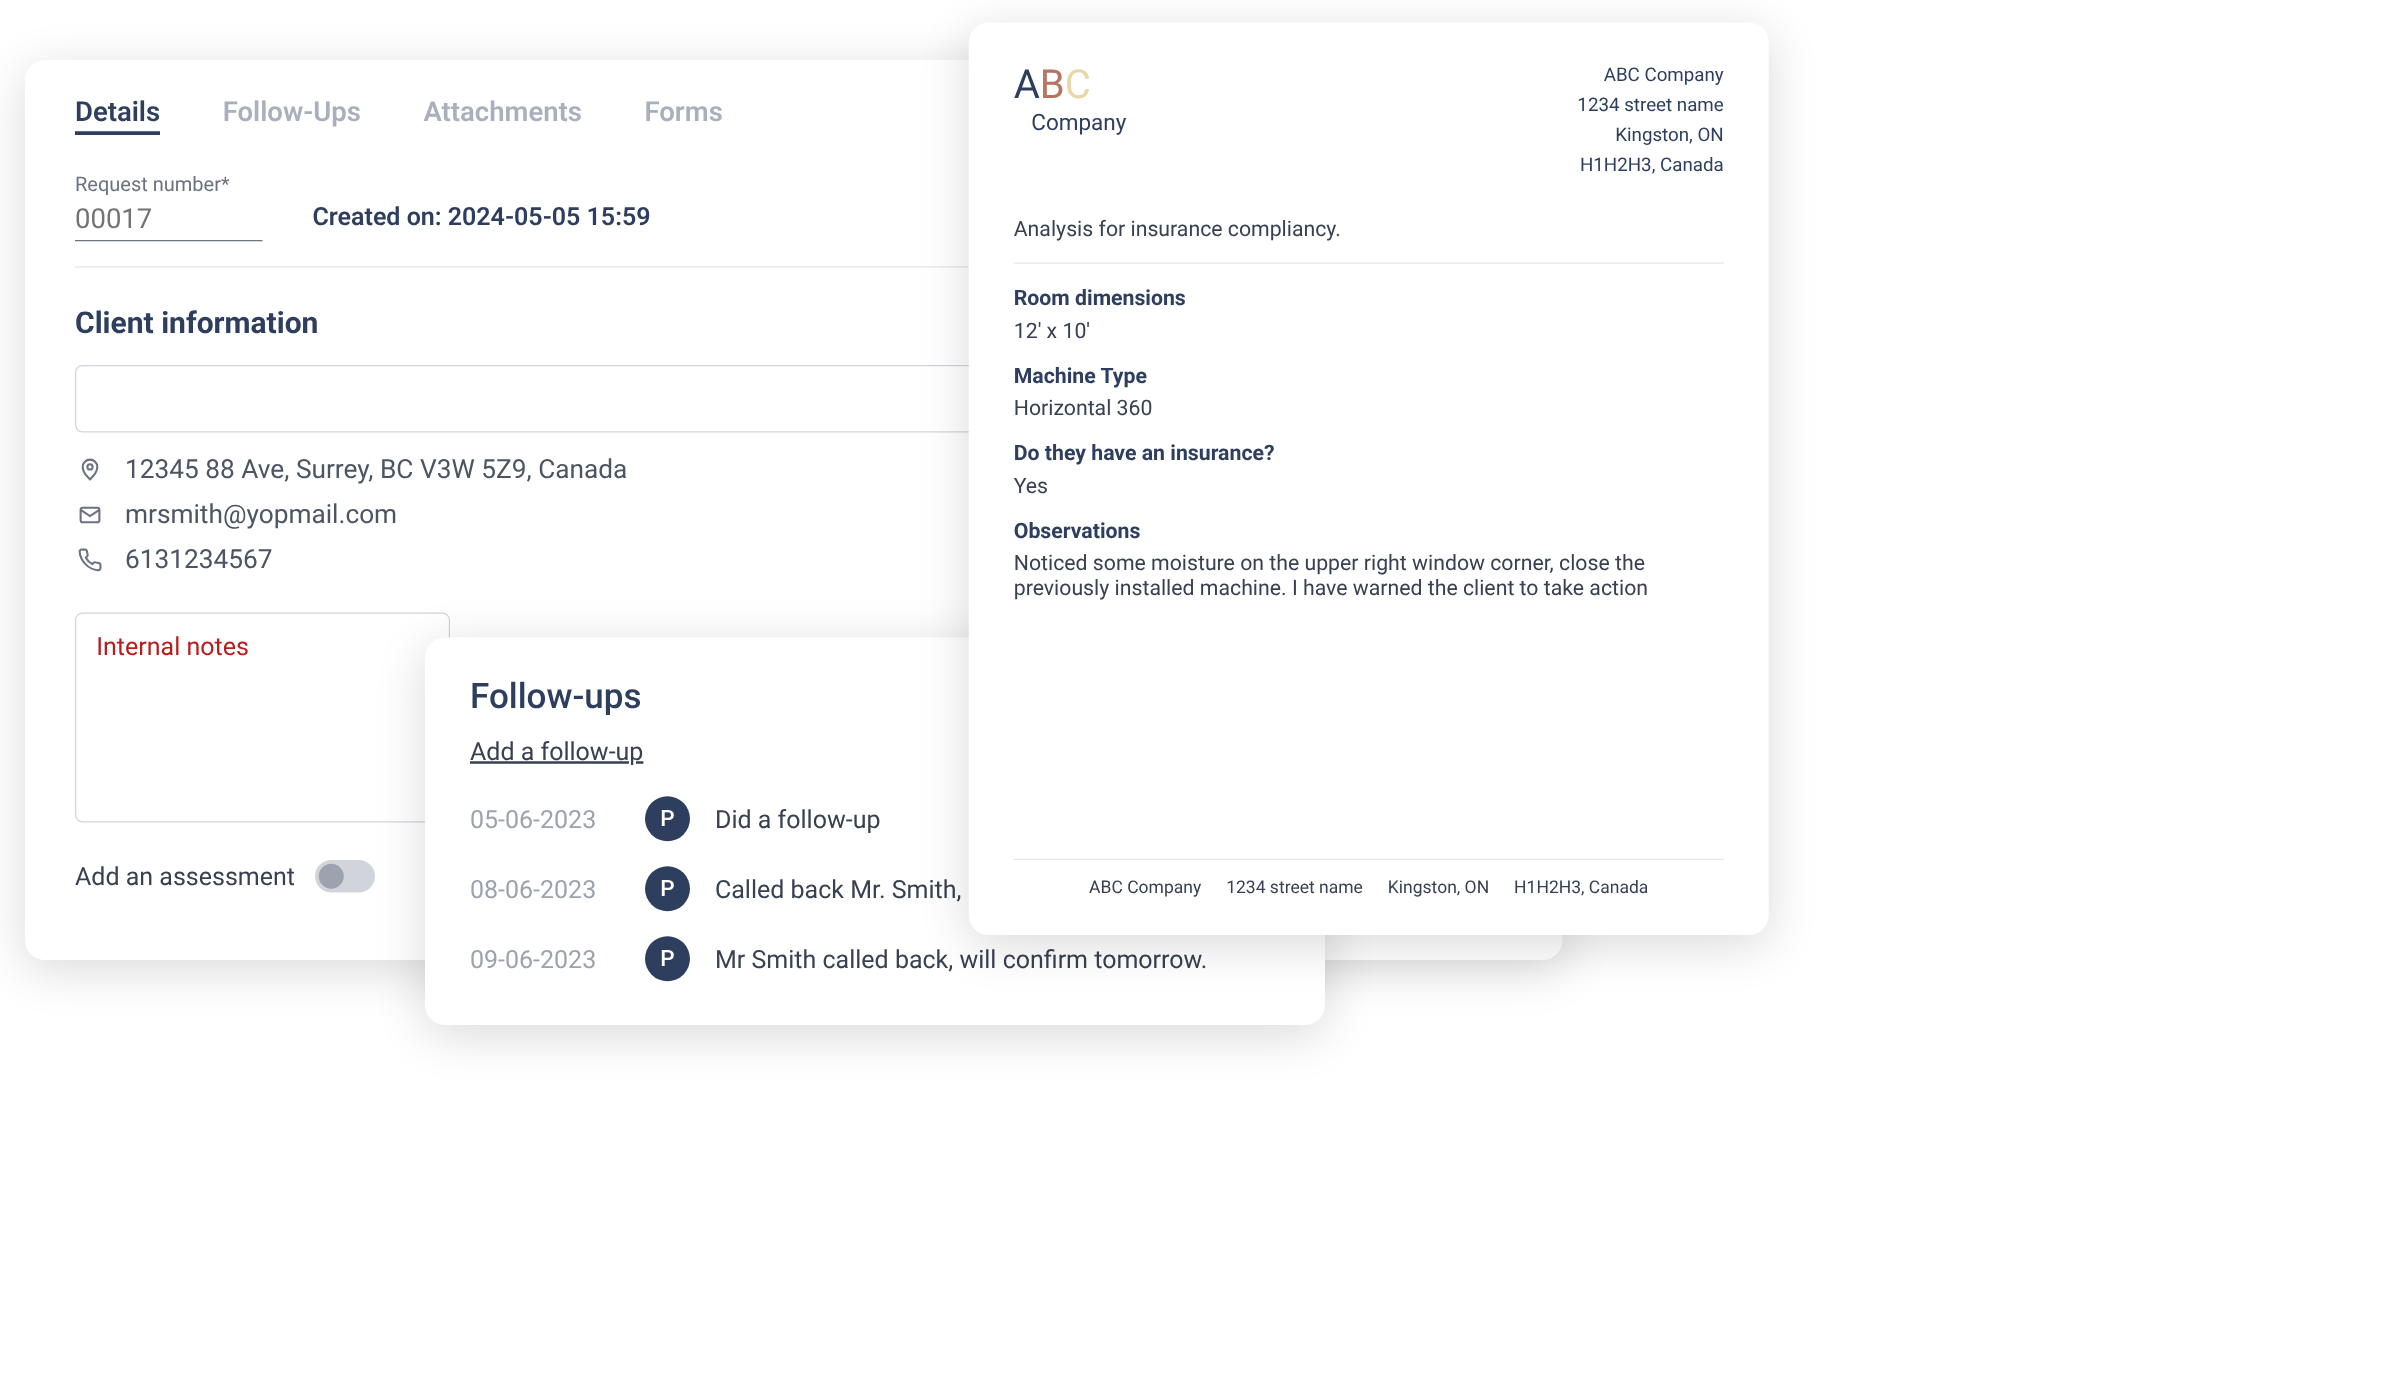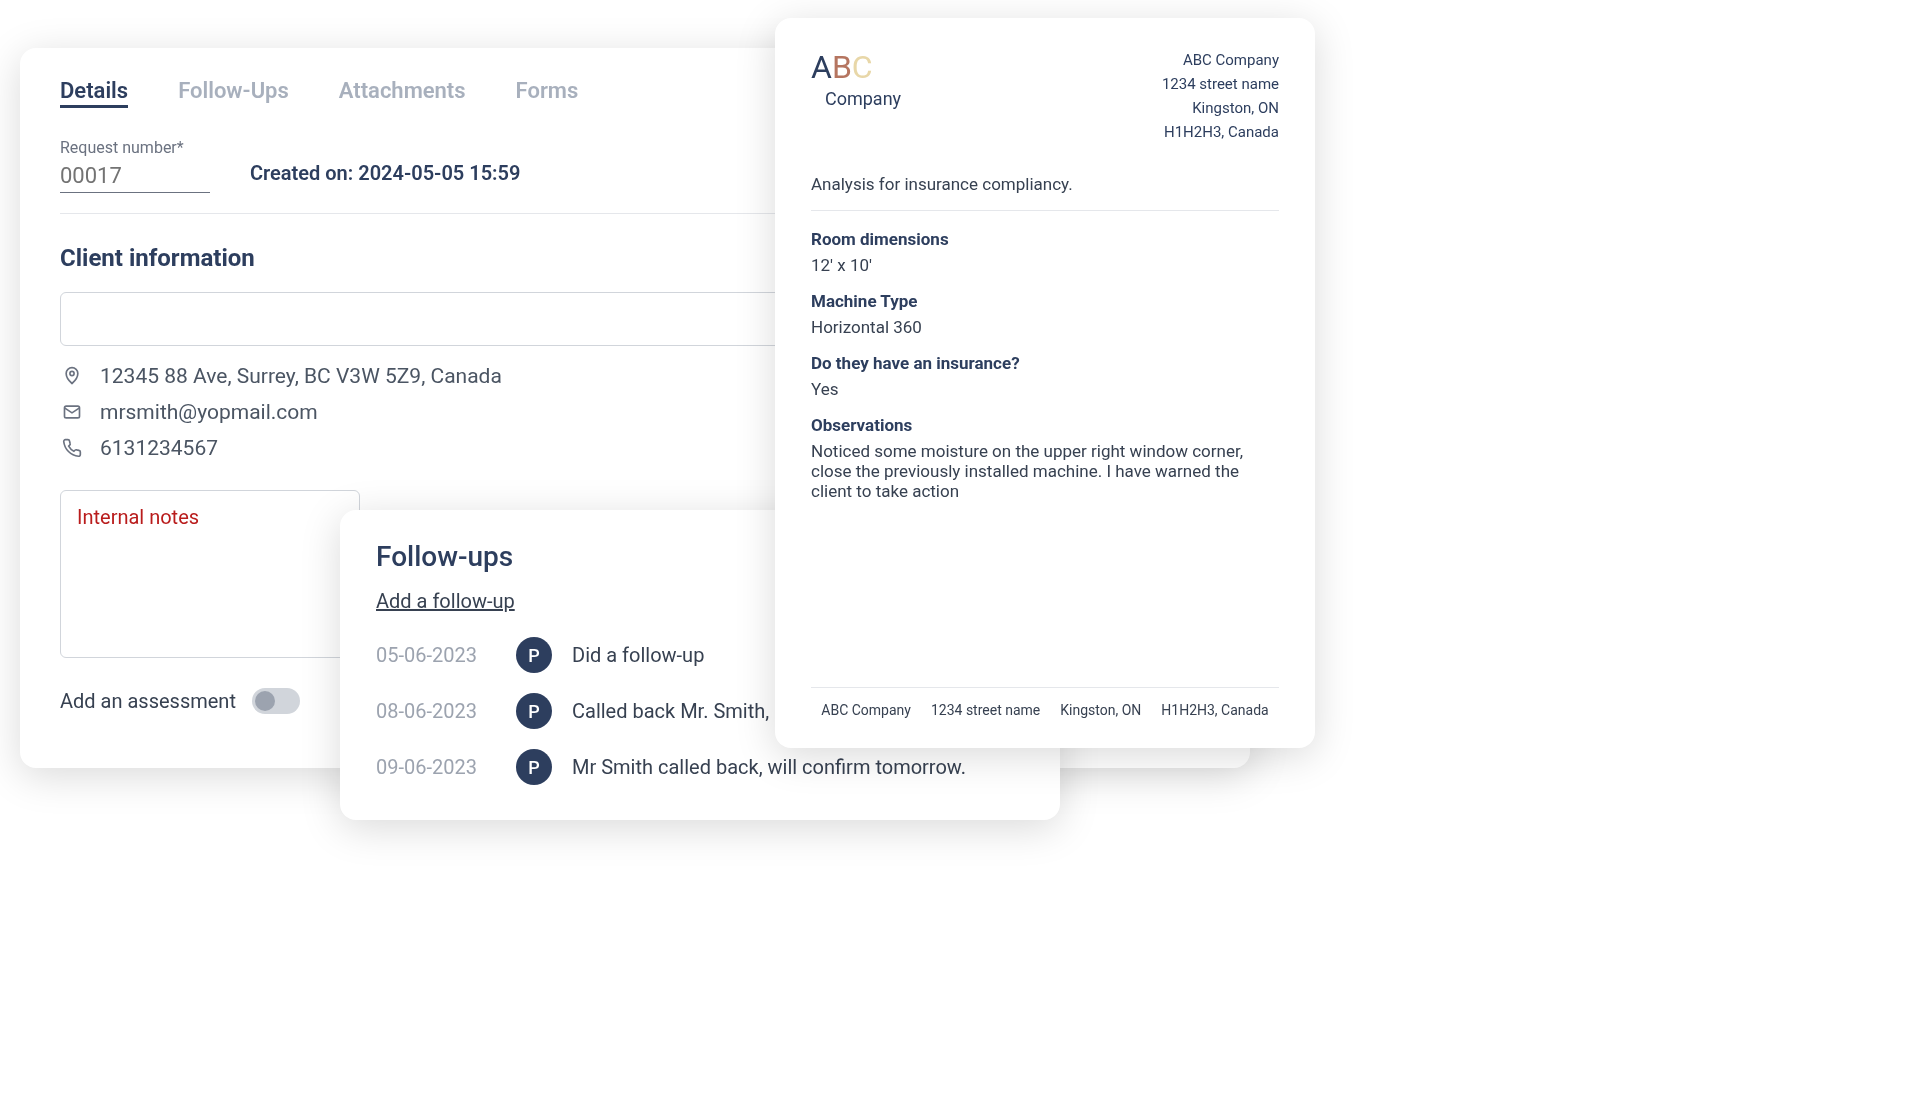--- a/index.html
+++ b/index.html
@@ -27,21 +27,21 @@
 
 .followups-panel { left: 340px; top: 510px; width: 720px; height: 310px; padding: 30px 36px; z-index: 2; }
 .fu-title { font-size: 28px; font-weight: 500; color: #2d3e5e; margin-bottom: 16px; }
 .fu-add { font-size: 20px; color: #374151; text-decoration: underline; cursor: pointer; margin-bottom: 24px; display: inline-block; text-align: right; }
 .fu-item { display: flex; align-items: center; gap: 20px; margin-bottom: 20px; }
 .fu-date { font-size: 20px; color: #9ca3af; min-width: 120px; }
 .fu-avatar { width: 36px; height: 36px; border-radius: 50%; background: #2d3e5e; color: #fff; display: flex; align-items: center; justify-content: center; font-size: 18px; font-weight: 500; }
 .fu-text { font-size: 20px; color: #374151; }
 
 
-.report-panel { left: 775px; top: 18px; width: 540px; height: 730px; padding: 30px 36px; z-index: 3; display: flex; flex-direction: column; }
+.report-panel { left: 775px; top: 18px; width: 640px; height: 730px; padding: 30px 36px; z-index: 3; display: flex; flex-direction: column; }
 .report-header { display: flex; justify-content: space-between; align-items: flex-start; margin-bottom: 30px; }
 .logo-block { }
 .logo-abc { font-size: 32px; font-weight: 400; }
 .logo-a { color: #2d3e5e; }
 .logo-b { color: #b57560; }
 .logo-c { color: #e8d7a8; }
 .logo-company { font-size: 18px; color: #2d3e5e; margin-top: 2px; padding-left: 14px; }
 .company-info { text-align: right; font-size: 15px; color: #2d3e5e; line-height: 1.6; }
 .report-title { font-size: 26px; color: #2d3e5e; font-weight: 500; margin-bottom: 6px; }
 .report-sub { font-size: 17px; color: #374151; margin-bottom: 16px; }

